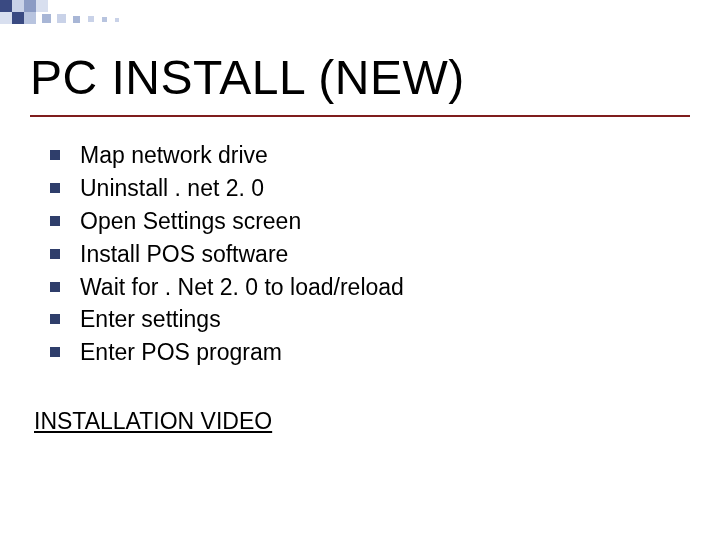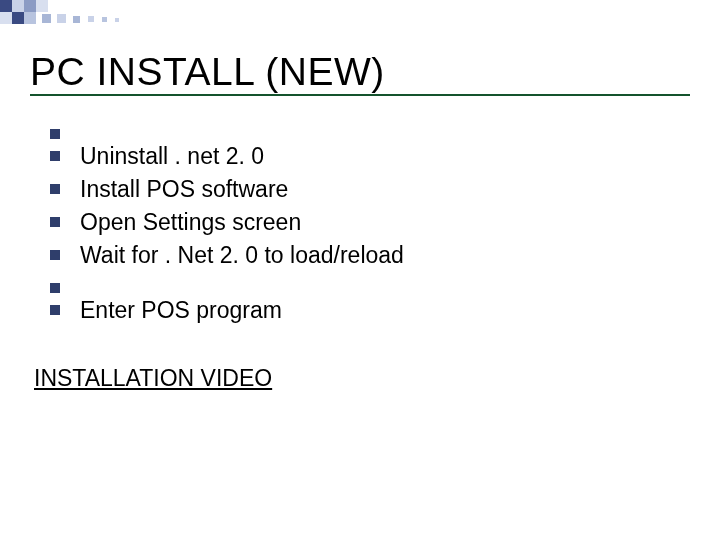--- a/index.html
+++ b/index.html
@@ -16,24 +16,25 @@
     top: 0;
     left: 0;
     width: 150px;
     height: 40px;
   }
   .corner-deco svg { display: block; }
   .content {
     padding: 50px 30px 0 30px;
   }
   .title {
-    font-size: 39px;
+    font-size: 48px;
     font-weight: normal;
     color: #000;
-    border-bottom: 2px solid #14532d;
+    padding-bottom: 10px;
+    border-bottom: 2px solid #7f1d1d;
     letter-spacing: 0.5px;
   }
   .bullets {
     margin-top: 24px;
     padding-left: 20px;
   }
   .bullet-row {
     display: flex;
     align-items: flex-start;
     margin-bottom: 3px;
@@ -82,39 +83,41 @@
     <rect x="115" y="18" width="4" height="4" fill="#c9d2e8"></rect>
   </svg>
 </div>
 
 <div class="content">
   <h1 class="title">PC INSTALL (NEW)</h1>
 
   <div class="bullets">
     <div class="bullet-row">
       <span class="bullet-icon"></span>
+      <span class="bullet-text">Map network drive</span>
     </div>
     <div class="bullet-row">
       <span class="bullet-icon"></span>
       <span class="bullet-text">Uninstall . net 2. 0</span>
     </div>
     <div class="bullet-row">
       <span class="bullet-icon"></span>
-      <span class="bullet-text">Install POS software</span>
+      <span class="bullet-text">Open Settings screen</span>
     </div>
     <div class="bullet-row">
       <span class="bullet-icon"></span>
-      <span class="bullet-text">Open Settings screen</span>
+      <span class="bullet-text">Install POS software</span>
     </div>
     <div class="bullet-row">
       <span class="bullet-icon"></span>
       <span class="bullet-text">Wait for . Net 2. 0 to load/reload</span>
     </div>
     <div class="bullet-row">
       <span class="bullet-icon"></span>
+      <span class="bullet-text">Enter settings</span>
     </div>
     <div class="bullet-row">
       <span class="bullet-icon"></span>
       <span class="bullet-text">Enter POS program</span>
     </div>
   </div>
 
   <div class="link-block">
     <a class="video-link">INSTALLATION VIDEO</a>
   </div>

